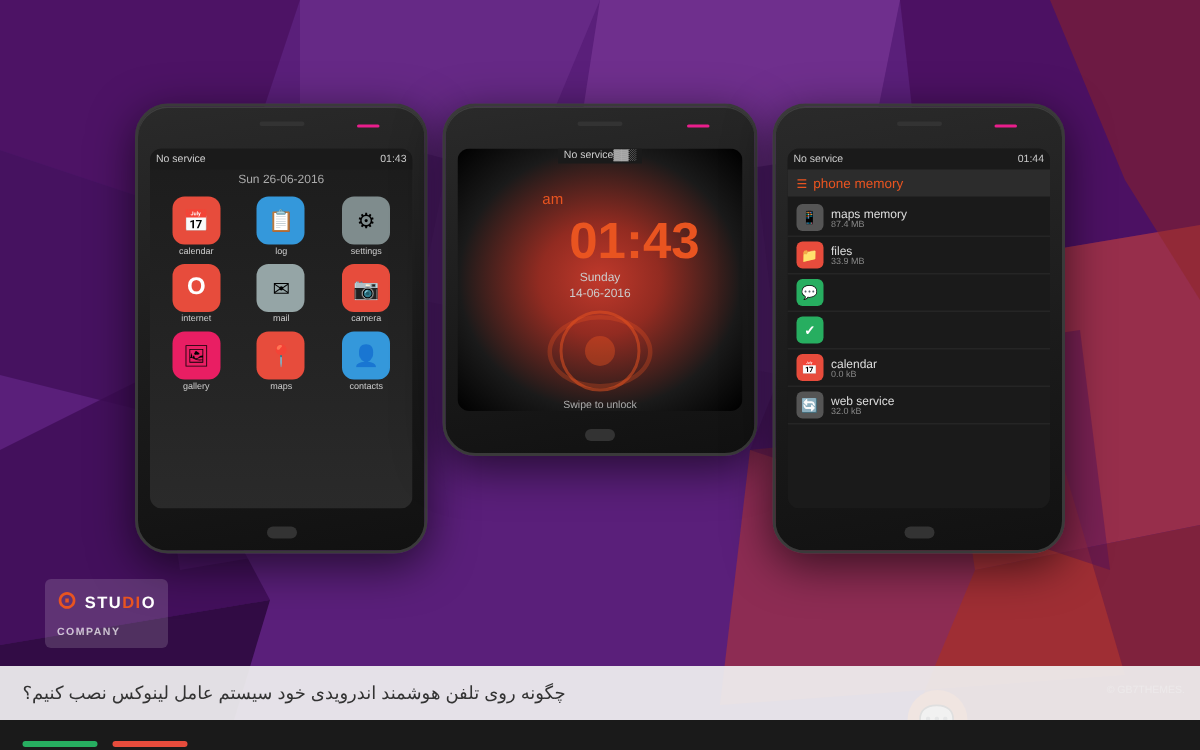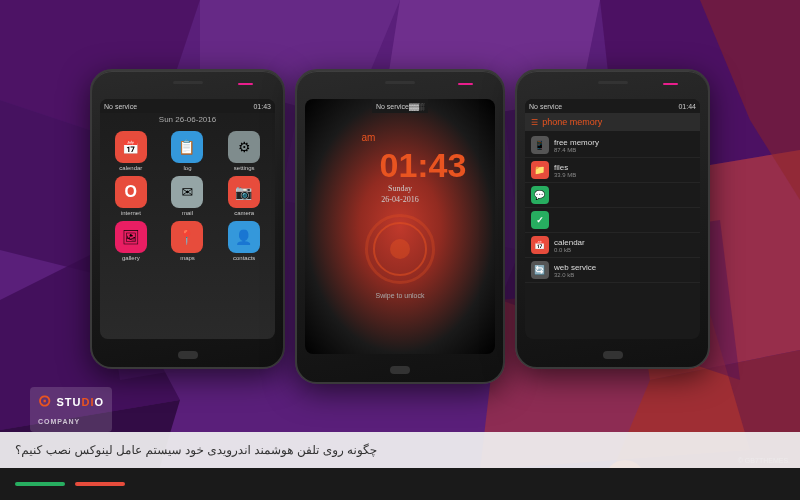--- a/index.html
+++ b/index.html
@@ -142,21 +142,20 @@
       font-size: 9px;
       color: #e95420;
       align-self: flex-start;
       margin-left: 28px;
       margin-top: 4px;
     }
     .lock-date {
       font-size: 8px;
       color: #ccc;
       margin-top: 2px;
-      font-family: Liberation Serif, serif;
     }
     .lock-circle {
       width: 70px;
       height: 70px;
       border-radius: 50%;
       border: 3px solid rgba(233,84,32,0.3);
       margin-top: 10px;
       position: relative;
       display: flex;
       align-items: center;
@@ -236,21 +235,21 @@
       font-size: 6px;
       color: #888;
     }
 
     
     .bottom-banner {
       position: absolute;
       bottom: 0;
       left: 0;
       right: 0;
-      height: 68px;
+      height: 56px;
       z-index: 10;
     }
 
     .persian-text-bar {
       background: rgba(240,240,240,0.93);
       height: 36px;
       display: flex;
       align-items: center;
       justify-content: flex-end;
       padding: 0 15px;
@@ -421,35 +420,35 @@
             <div class="app-icon">
               <div class="app-icon-img" style="background:#3498db;">👤</div>
               <span class="app-icon-label">contacts</span>
             </div>
           </div>
         </div>
       </div>
       <div class="phone-home-btn"></div>
     </div>
 
-    <div class="phone" style="width:210px; height:315px;">
+    <div class="phone" style="width:210px; height:235px;">
       <div class="phone-speaker"></div>
       <div class="phone-pink-indicator"></div>
       <div class="phone-inner">
         <div class="phone2-screen">
           <div class="status-bar">
             <span>No service</span>
             <span>▓▓░</span>
           </div>
           <div style="display:flex; align-items:baseline; justify-content:center; margin-top:15px;">
             <span class="lock-ampm" style="font-size:10px; color:#e95420; margin-right:4px;">am</span>
             <span class="lock-time">01:43</span>
           </div>
           <div class="lock-date">Sunday</div>
-          <div class="lock-date">26-04-2016</div>
+          <div class="lock-date">14-06-2016</div>
           <div class="lock-circle"></div>
           <div class="swipe-text">Swipe to unlock</div>
         </div>
       </div>
       <div class="phone-home-btn"></div>
     </div>
 
     <div class="phone">
       <div class="phone-speaker"></div>
       <div class="phone-pink-indicator"></div>
@@ -460,21 +459,21 @@
             <span>01:44</span>
           </div>
           <div class="memory-header">
             <span class="hamburger">☰</span>
             <span class="memory-title">phone memory</span>
           </div>
           <div class="memory-list">
             <div class="memory-item">
               <div class="memory-icon" style="background:#555;">📱</div>
               <div class="memory-info">
-                <div class="memory-name">free memory</div>
+                <div class="memory-name">maps memory</div>
                 <div class="memory-size">87.4 MB</div>
               </div>
             </div>
             <div class="memory-item">
               <div class="memory-icon" style="background:#e74c3c;">📁</div>
               <div class="memory-info">
                 <div class="memory-name">files</div>
                 <div class="memory-size">33.9 MB</div>
               </div>
             </div>

